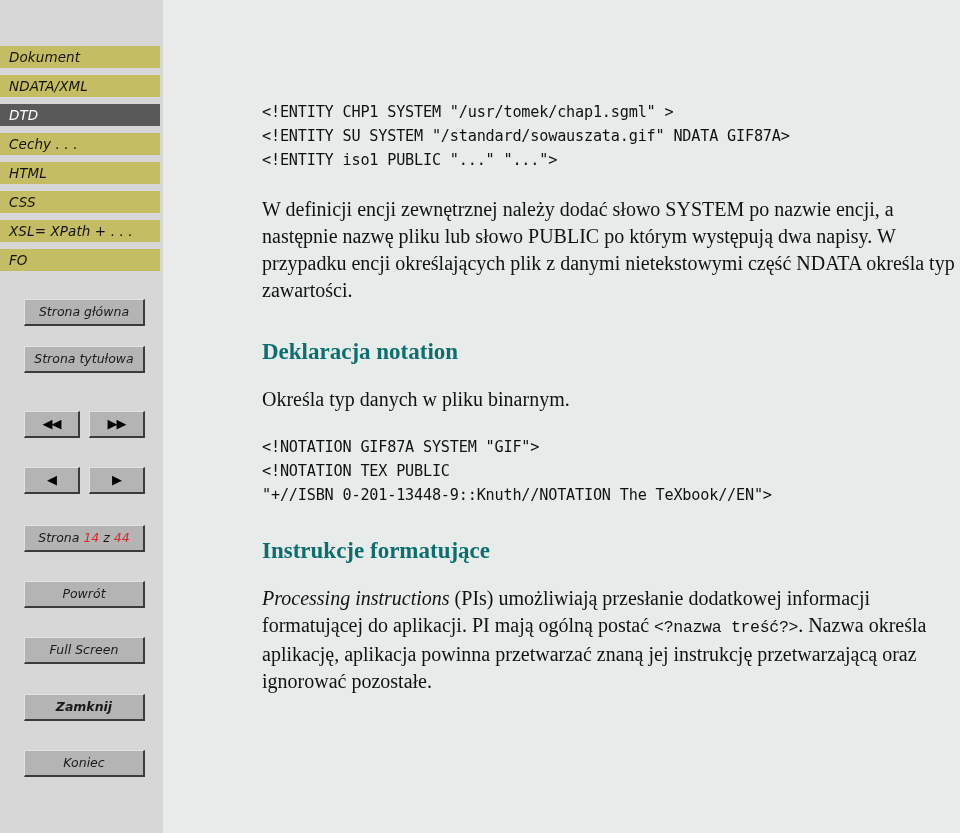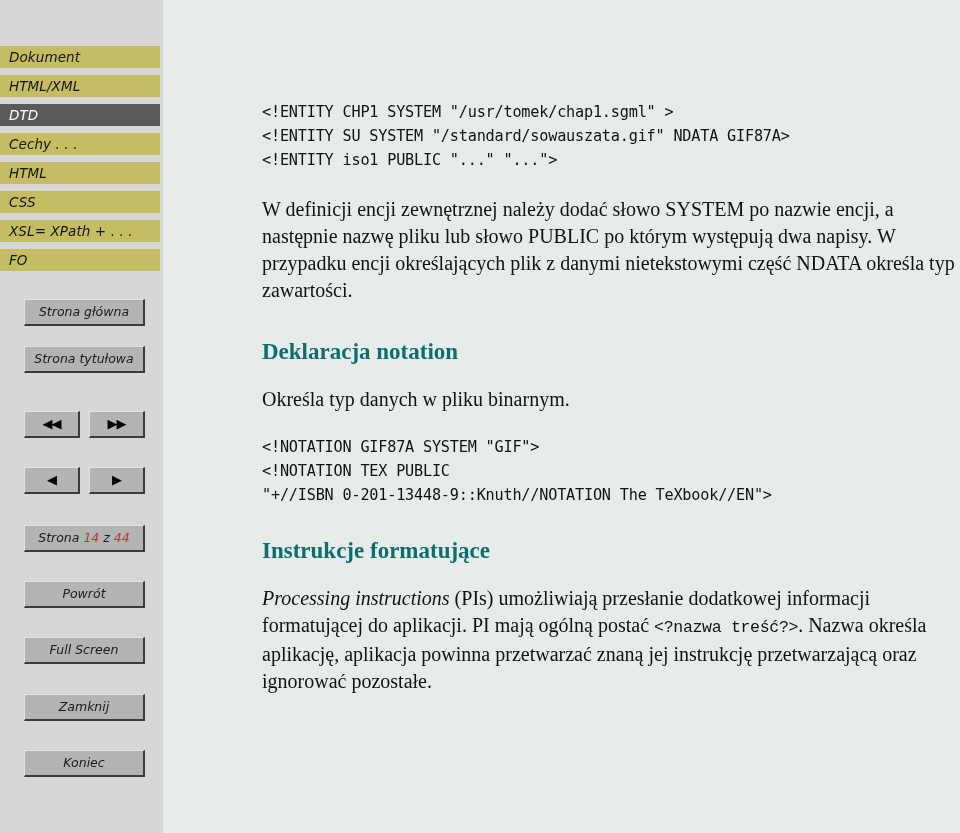--- a/index.html
+++ b/index.html
@@ -99,21 +99,21 @@
 
   #btn-home       { top: 299px; }
   #btn-title      { top: 346px; }
   #btn-first      { top: 411px; }
   #btn-last       { top: 411px; }
   #btn-prev       { top: 467px; }
   #btn-next       { top: 467px; }
   #btn-page       { top: 525px; }
   #btn-back       { top: 581px; }
   #btn-fullscreen { top: 637px; }
-  #btn-close      { top: 694px; }
+  #btn-close      { top: 694px; font-weight: bold; }
   #btn-end        { top: 750px; }
 
   
   #content {
     position: absolute;
     left: 163px;
     top: 0;
     width: 797px;
     height: 833px;
     background: #e7ecea;
@@ -171,21 +171,21 @@
 
 <div id="page">
 
   <div id="sidebar">
 
     <div class="nav-tabs">
       <div class="nav-tab">
         <span>Dokument</span>
       </div>
       <div class="nav-tab">
-        <span>HTML/XML</span>
+        <span>NDATA/XML</span>
       </div>
       <div class="nav-tab active">
         <span>DTD</span>
       </div>
       <div class="nav-tab">
         <span>Cechy . . .</span>
       </div>
       <div class="nav-tab">
         <span>HTML</span>
       </div>

